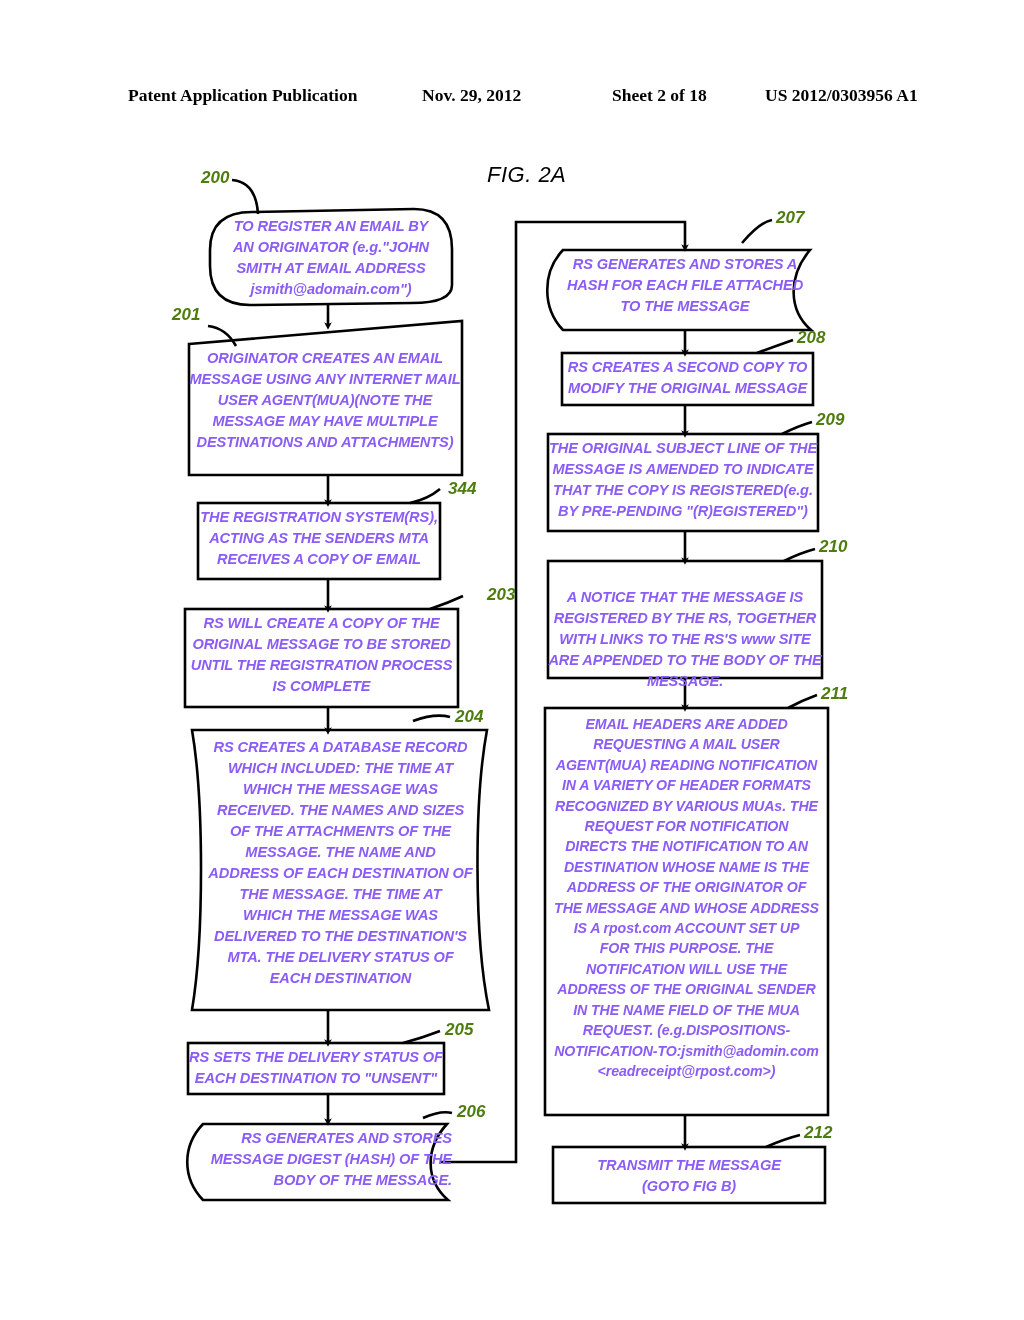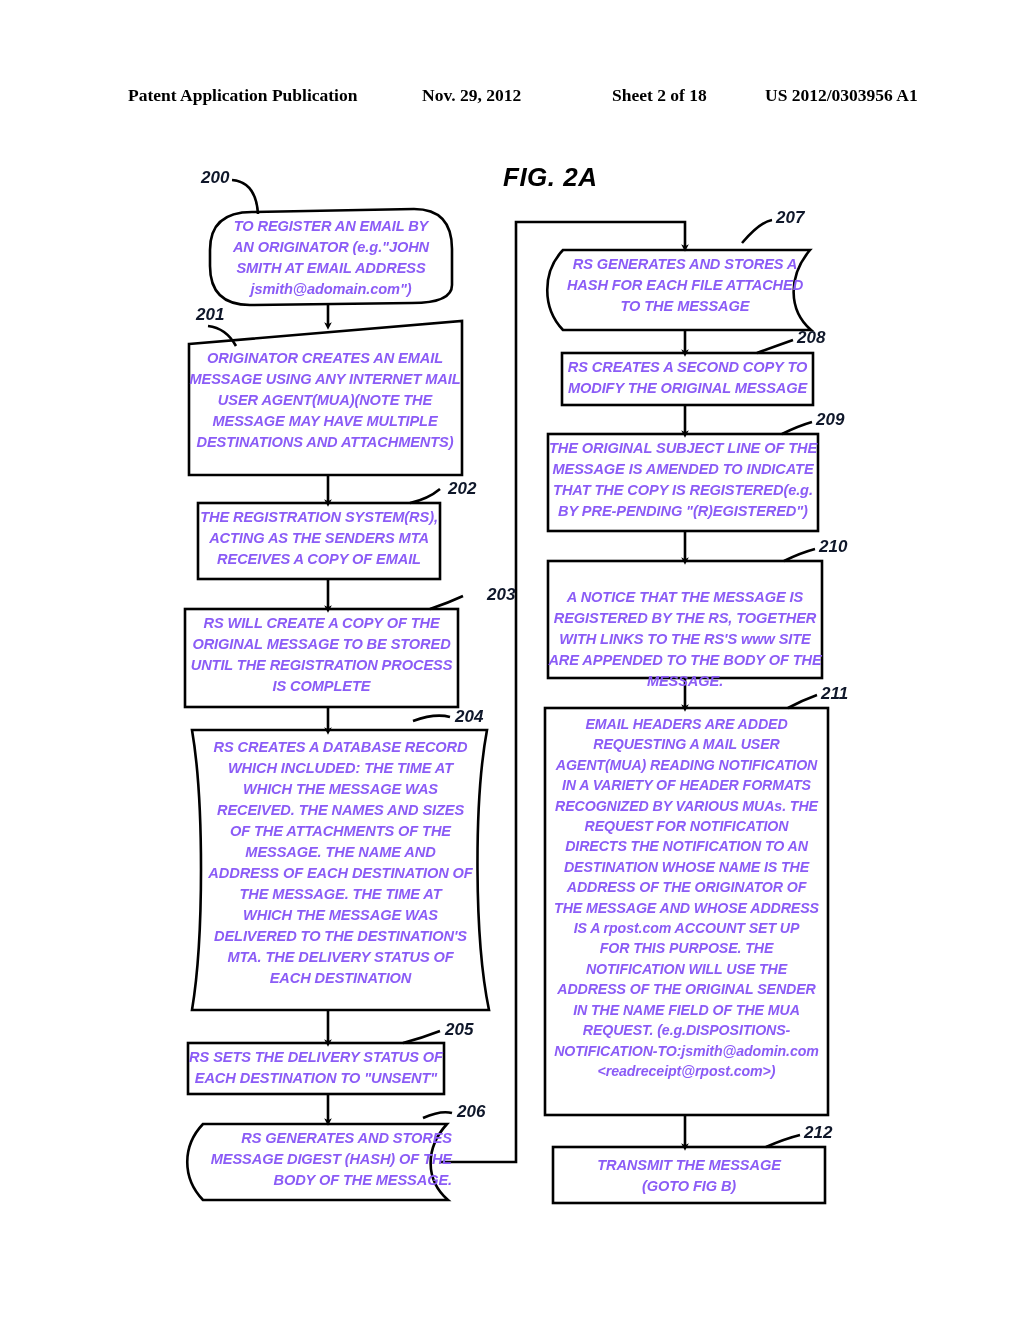--- a/index.html
+++ b/index.html
@@ -48,24 +48,23 @@
     left: 765px;
   }
 
   
   #fig-title {
     position: absolute;
     left: 487px;
     top: 162px;
     font-family: "Liberation Sans", sans-serif;
     font-style: italic;
-    font-weight: bold;
-    font-size: 26px;
+    font-weight: normal;
+    font-size: 22px;
     letter-spacing: 0.5px;
-    margin-left: 16px;
   }
 
   
   #figure-canvas {
     position: absolute;
     left: 0;
     top: 0;
     width: 1024px;
     height: 1320px;
   }
@@ -89,21 +88,21 @@
   }
 
   
   .ref-num {
     position: absolute;
     font-family: "Liberation Sans", sans-serif;
     font-style: italic;
     font-weight: bold;
     font-size: 17px;
     letter-spacing: 0px;
-    color: #0f172a;
+    color: #4d7c0f;
   }
 </style>
 </head>
 <body>
 
 <div id="page-header">
   <span class="hdr-pub">Patent Application Publication</span>
   <span class="hdr-date">Nov. 29, 2012</span>
   <span class="hdr-sheet">Sheet 2 of 18</span>
   <span class="hdr-num">US 2012/0303956 A1</span>
@@ -272,22 +271,22 @@
 ADDRESS OF THE ORIGINAL SENDER
 IN THE NAME FIELD OF THE MUA
 REQUEST. (e.g.DISPOSITIONS-
 NOTIFICATION-TO:jsmith@adomin.com
 &lt;readreceipt@rpost.com&gt;)</div>
 
 <div class="node-text" style="left:551px; top:1155px; width:276px;">TRANSMIT THE MESSAGE
 (GOTO  FIG B)</div>
 
 <div class="ref-num" style="left:201px; top:168px;">200</div>
-<div class="ref-num" style="left:196px; top:305px;text-align:center;">201</div>
-<div class="ref-num" style="left:448px; top:479px;">202</div>
+<div class="ref-num" style="left:172px; top:305px;text-align:center;">201</div>
+<div class="ref-num" style="left:448px; top:479px;">344</div>
 <div class="ref-num" style="left:487px; top:585px;">203</div>
 <div class="ref-num" style="left:455px; top:707px;">204</div>
 <div class="ref-num" style="left:445px; top:1020px;">205</div>
 <div class="ref-num" style="left:457px; top:1102px;">206</div>
 <div class="ref-num" style="left:776px; top:208px;">207</div>
 <div class="ref-num" style="left:797px; top:328px;">208</div>
 <div class="ref-num" style="left:816px; top:410px;">209</div>
 <div class="ref-num" style="left:819px; top:537px;">210</div>
 <div class="ref-num" style="left:821px; top:684px;">211</div>
 <div class="ref-num" style="left:804px; top:1123px;">212</div>

